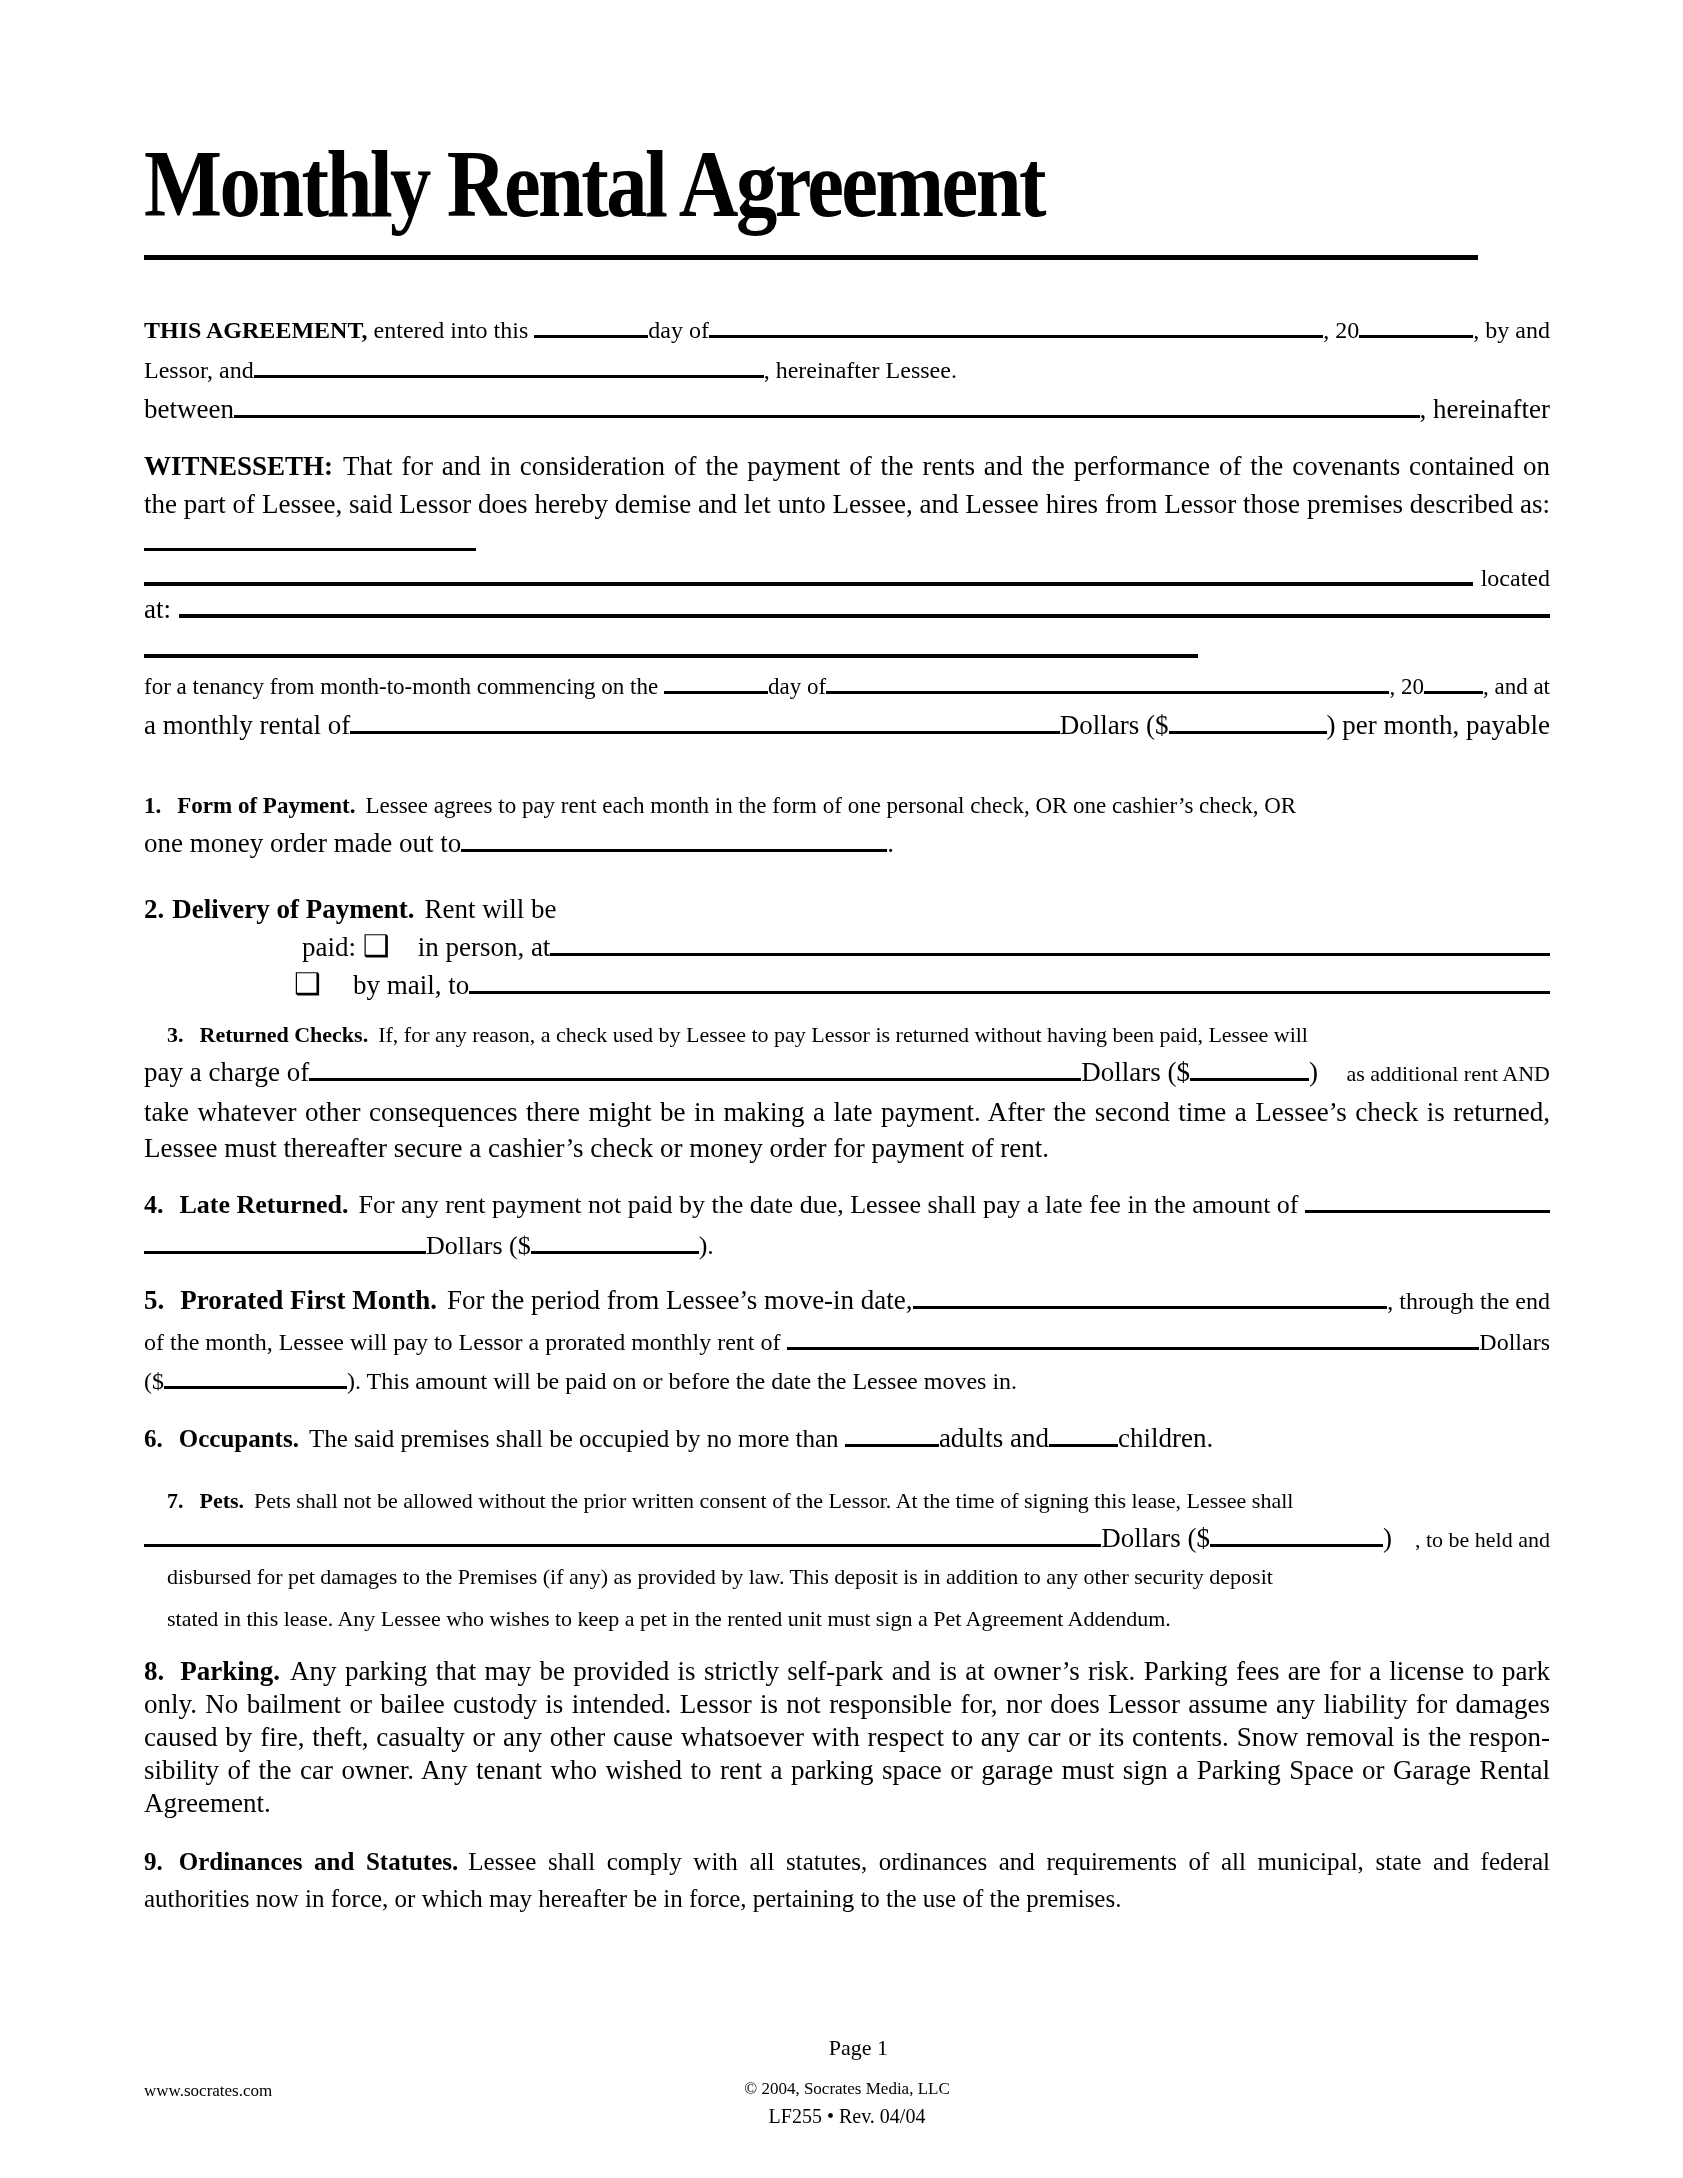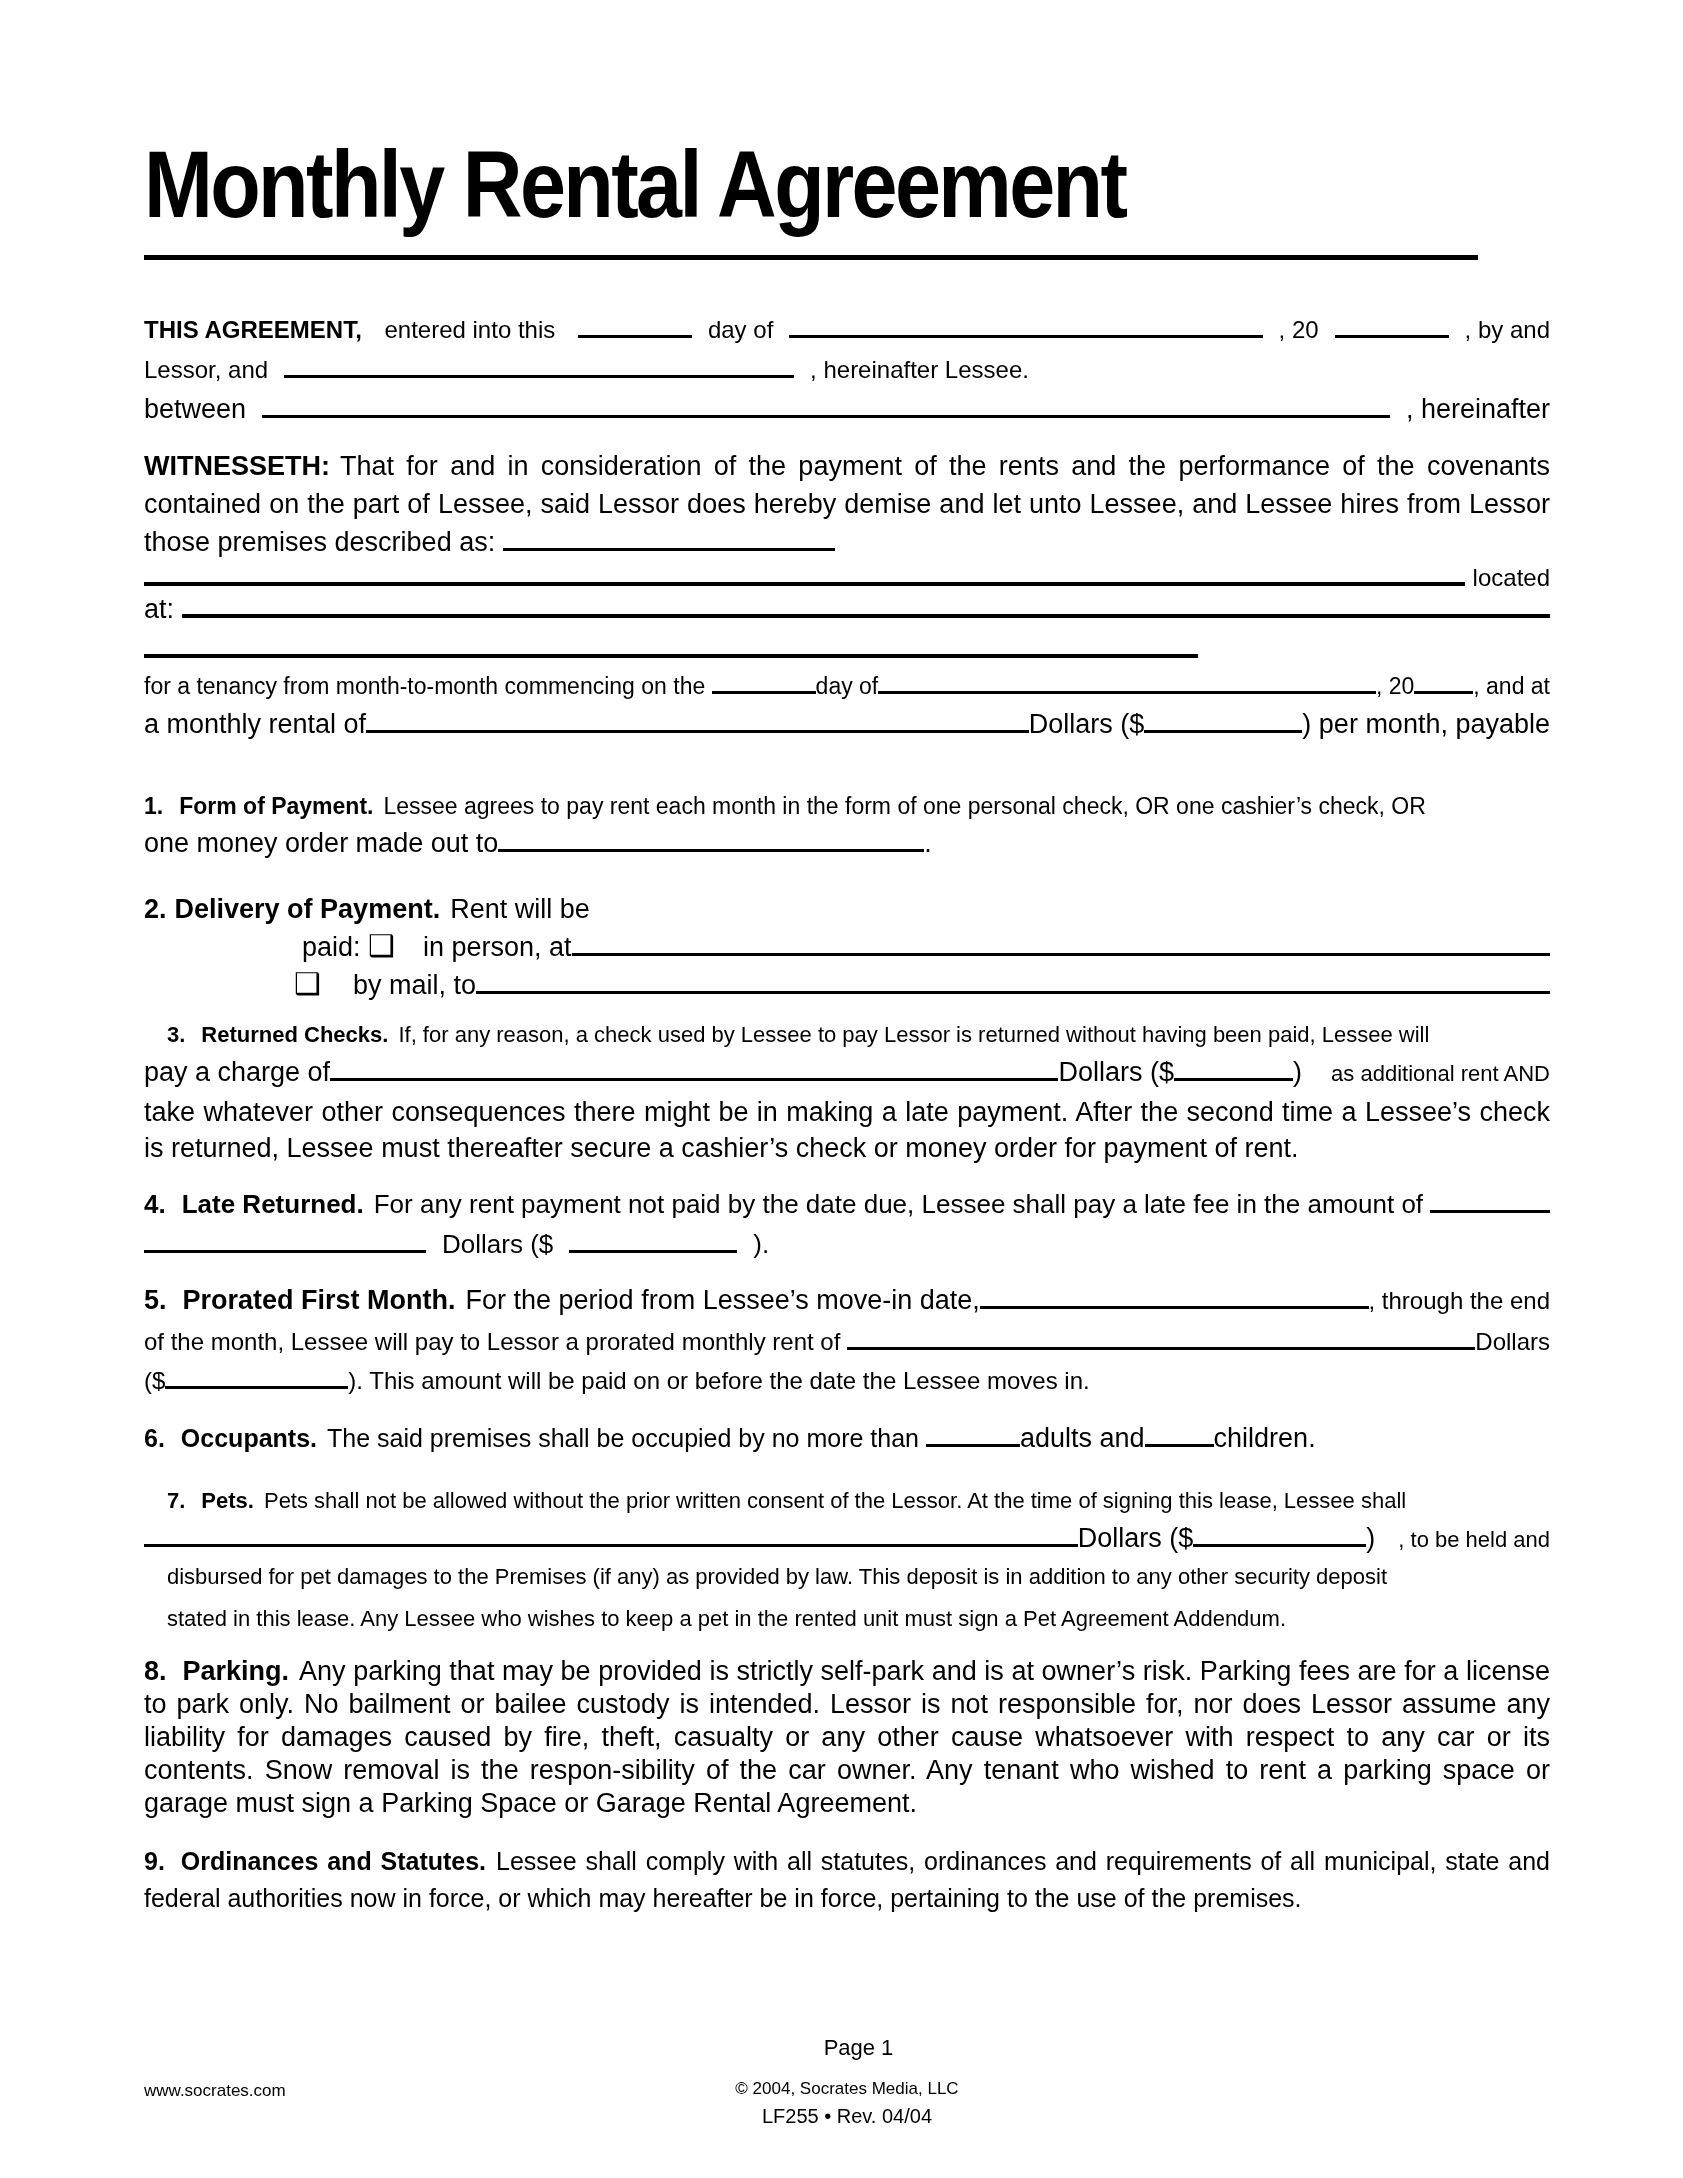--- a/index.html
+++ b/index.html
@@ -1,18 +1,18 @@
 <!DOCTYPE html>
 <html><head>
 <meta charset="utf-8">
 <style>
   html,body{margin:0;padding:0;background:#ffffff;}
   .page{
     position:relative;width:1683px;height:2178px;background:#ffffff;
-    font-family:Liberation Sans, sans-serif;color:#000;
+    font-family:Liberation Serif, serif;color:#000;
     overflow:hidden;
   }
   .content{position:absolute;left:144px;top:0;width:1406px;height:2178px;}
   .block{position:absolute;left:0;right:0;}
   .title{
     margin:0;font-size:95px;font-weight:bold;letter-spacing:-3px;
     transform:scaleX(0.87);transform-origin:left;white-space:nowrap;line-height:1;
   }
   .title-rule{border-top:5px solid #000;width:1334px;}
   .fline{display:flex;align-items:baseline;}
@@ -24,21 +24,21 @@
   .fs23{font-size:23px;}
   .fs24{font-size:24px;}
   .fs25{font-size:25px;}
   .fs26{font-size:26px;}
   .fs27{font-size:27px;}
   .lh30{line-height:30px;}
   .lh33{line-height:33px;}
   .lh34{line-height:34px;}
   .lh36{line-height:36px;}
   .lh37{line-height:37px;}
-  .lh38{line-height:38px;gap:16px;}
+  .lh38{line-height:38px;}
   .lh40{line-height:40px;}
   .just{text-align:justify;margin:0;}
   .blank{
     display:inline-block;border-bottom:3px solid #000;
     height:26px;margin-bottom:-5px;flex:none;
   }
   .blank.grow{flex:1 1 auto;min-width:40px;}
   .blank.thick{border-bottom-width:4px;}
   .blank-inline{
     display:inline-block;border-bottom:3px solid #000;height:4px;

